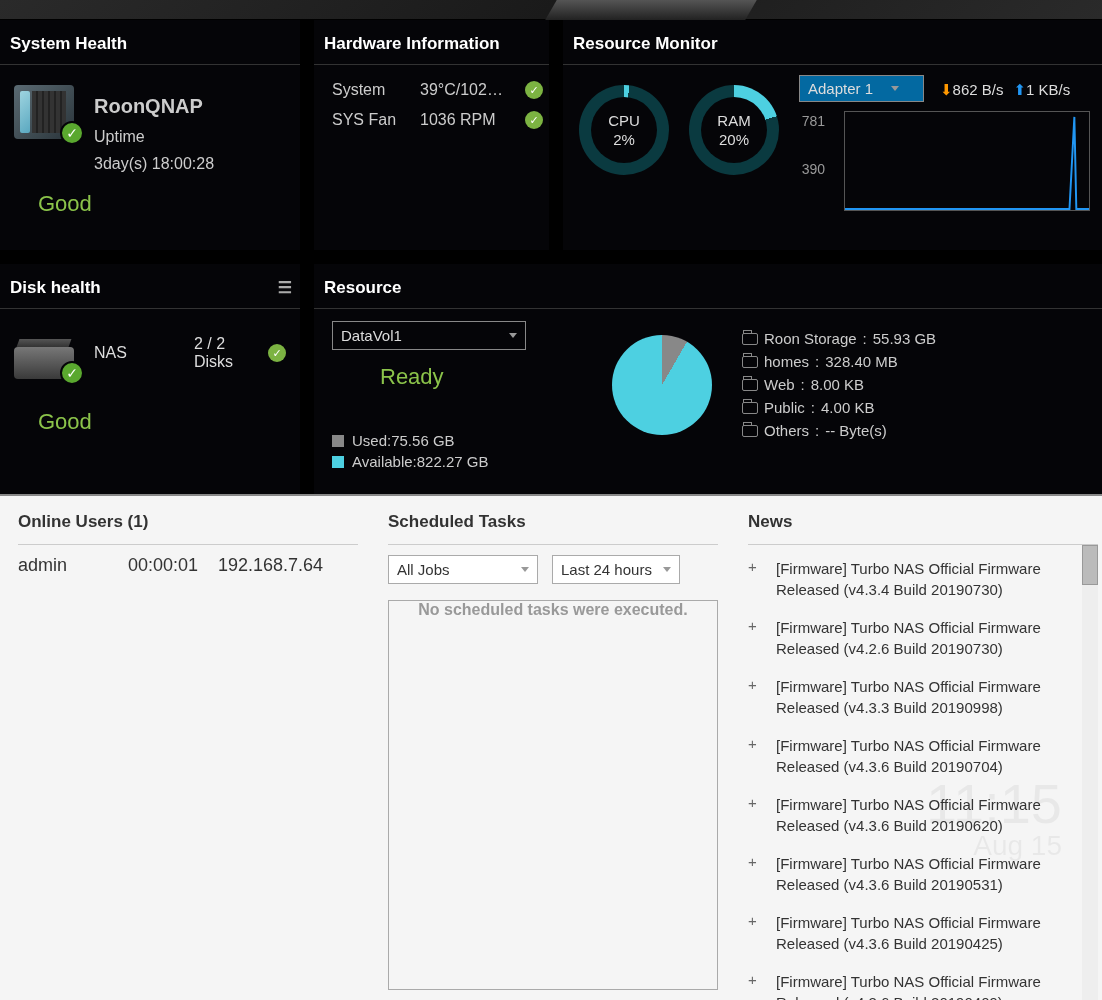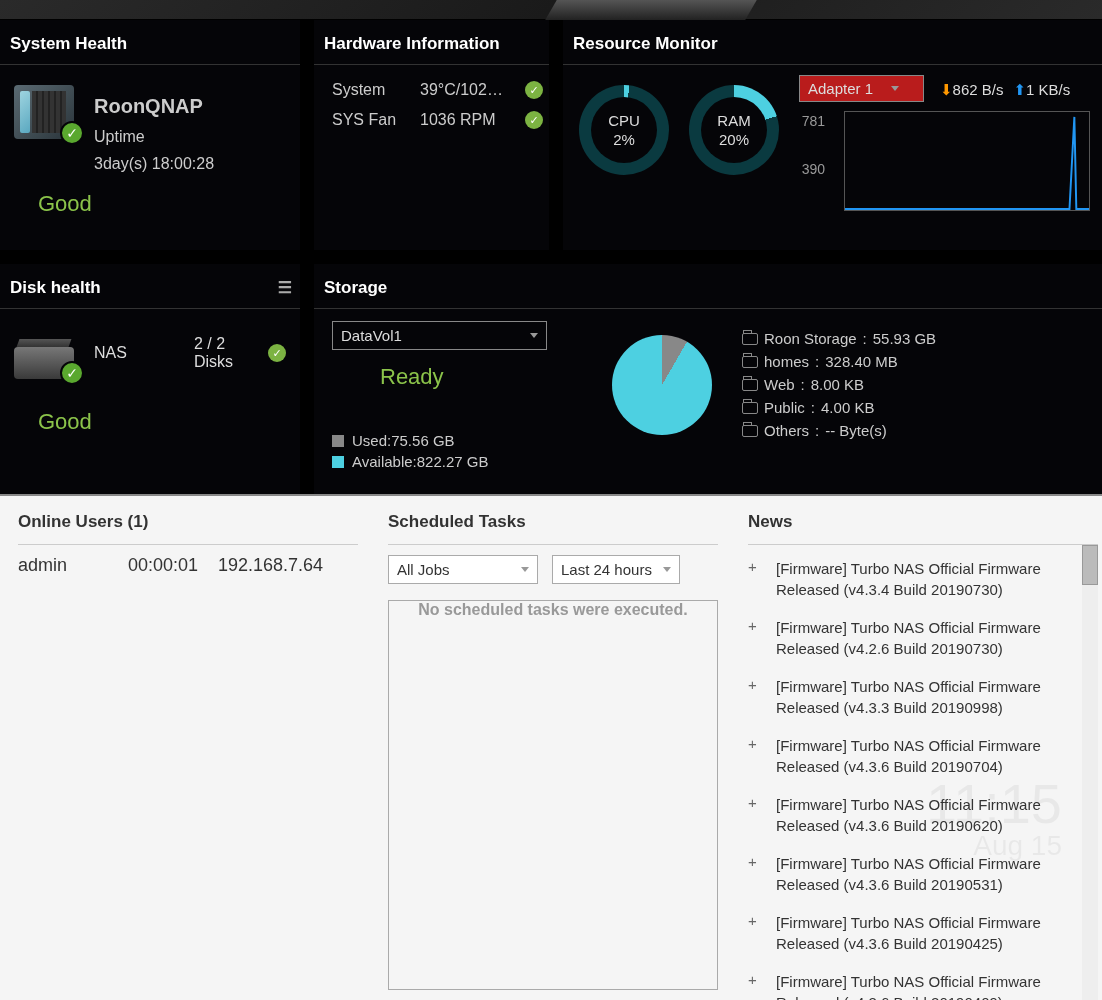--- a/index.html
+++ b/index.html
@@ -95,21 +95,21 @@
     position:relative; margin-top:10px;
   }
   .gauge::before{
     content:''; position:absolute; width:66px; height:66px; background:#050508; border-radius:50%;
   }
   .gauge .inner { position:relative; text-align:center; font-size:15px; line-height:1.3; color:#ddd;}
   .adapter {
     display:flex; flex-direction:column; gap:6px; flex:1;
   }
   .adapter-select {
-    border:1px solid #888; padding:4px 24px 4px 8px; color:#ddd; background:#b91c1c;
+    border:1px solid #888; padding:4px 24px 4px 8px; color:#ddd; background:#0369a1;
     width:125px; font-size:15px; display:flex; align-items:center; justify-content:space-between;
     cursor:pointer;
   }
   .caret-down { width:0;height:0;border-left:4px solid transparent;border-right:4px solid transparent;border-top:5px solid #999;}
   .net-speed { display:flex; gap:10px; font-size:15px; justify-content:flex-end; margin-top:2px; white-space:nowrap;}
   .arrow-down{color:#ff9800;}
   .arrow-up{color:#2196f3;}
   .chart-box {
     border:1px solid #555; height:100px; width:280px; margin-left:auto; margin-top:3px;
     display:flex;
@@ -128,21 +128,21 @@
   .disk-info { flex:1; padding-top:14px; display:flex; align-items:center; font-size:16px;}
   .disk-info .nas-t{ width:100px;}
   .disk-info .count{ flex:1;}
 
   
   .storage { grid-column: 2 / span 2;}
   .storage-body { display:flex; padding:12px 18px; gap:30px; align-items:flex-start;}
   .storage-left { width:250px;}
   .vol-select {
     border:1px solid #888; padding:5px 8px; color:#ddd; background:#050508;
-    width:215px; font-size:15px; display:flex; justify-content:space-between; align-items:center; cursor:pointer;
+    width:194px; font-size:15px; display:flex; justify-content:space-between; align-items:center; cursor:pointer;
   }
   .ready { color:#8bc34a; font-size:22px; margin-top:14px;margin-left:48px;}
   .legend { margin-top:40px; font-size:15px; color:#ccc;}
   .legend-item{ display:flex; align-items:center; gap:8px; padding:2px 0;}
   .sq{ width:12px; height:12px; display:inline-block;}
   .pie{ width:100px; height:100px; border-radius:50%;
     background: conic-gradient(#888 0deg 30deg, #4dd0e1 30deg 360deg);
     margin-top:14px;
   }
   .folders{ font-size:15px; color:#ccc; padding-top:6px;}
@@ -295,21 +295,21 @@
           <span class="nas-t">NAS</span>
           <span class="count">2 / 2 Disks</span>
           <span class="check-circle">✓</span>
         </div>
       </div>
       <div class="good good-line">Good</div>
     </div>
   </div>
 
   <div class="panel storage">
-    <div class="panel-title">Storage</div>
+    <div class="panel-title">Resource</div>
     <div class="storage-body">
       <div class="storage-left">
         <div class="vol-select">
           <span>DataVol1</span>
           <span class="caret-down"></span>
         </div>
         <div class="ready">Ready</div>
         <div class="legend">
           <div class="legend-item">
             <span class="sq" style="background:#888"></span>

